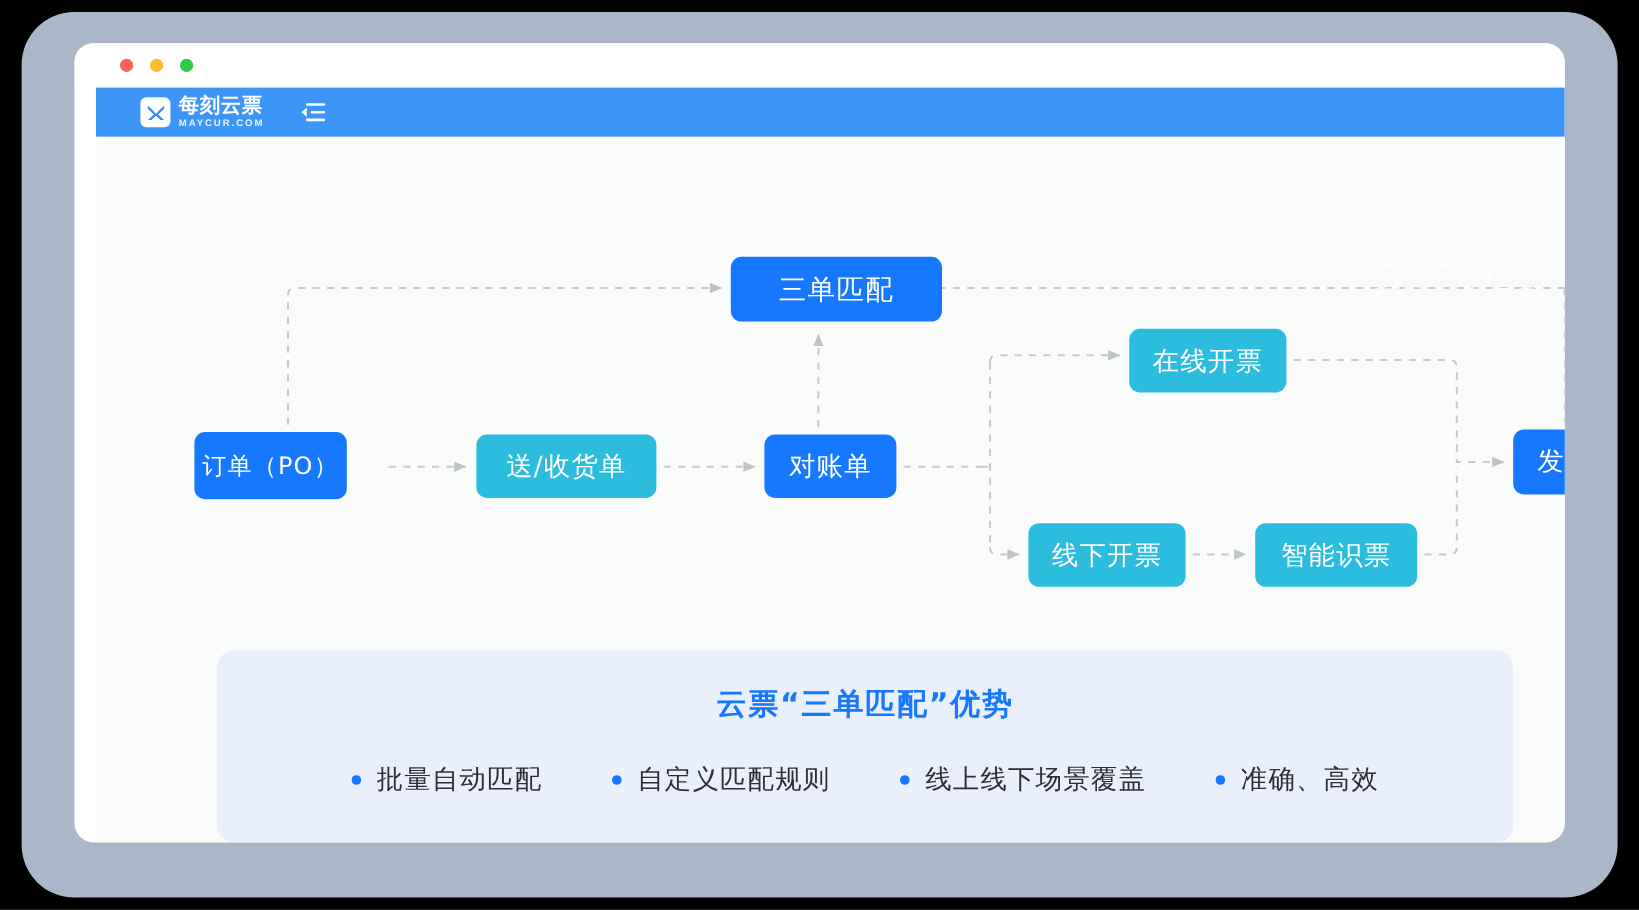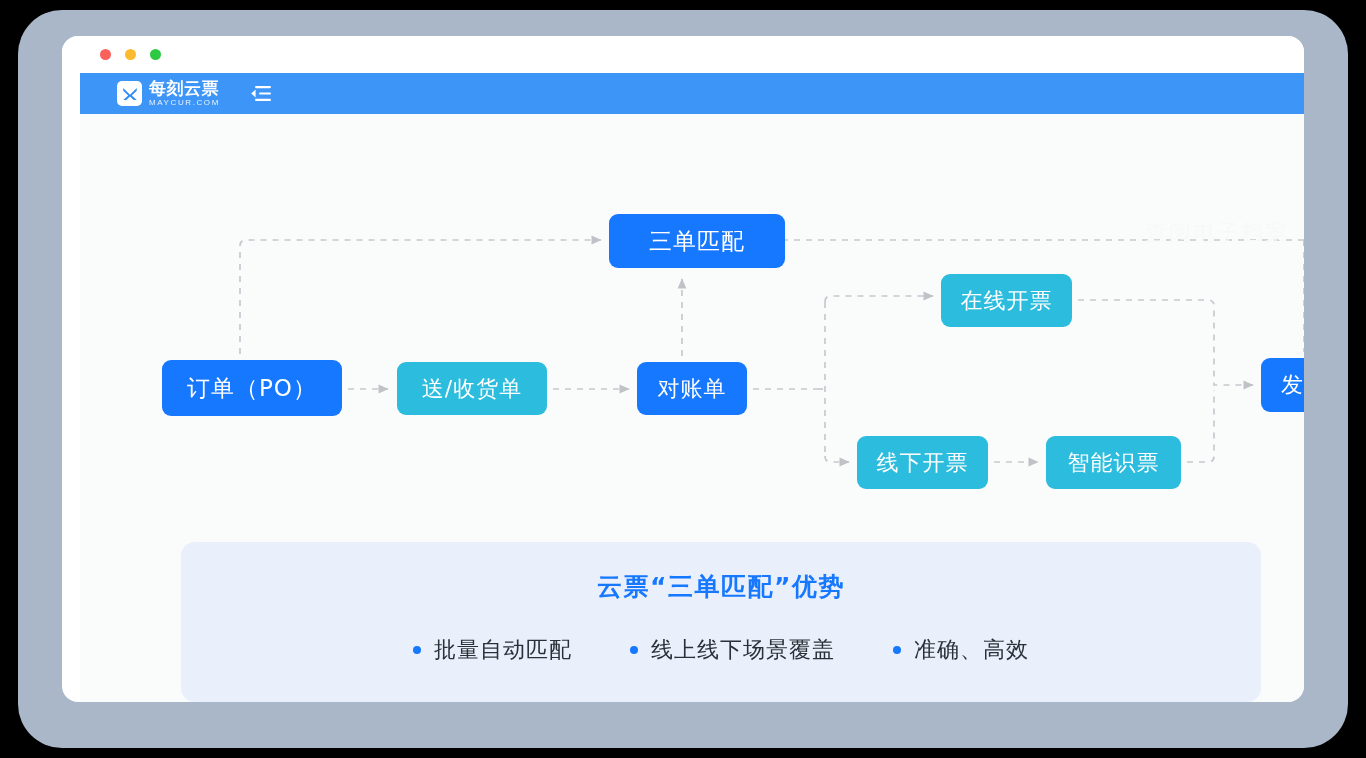--- a/index.html
+++ b/index.html
@@ -53,21 +53,21 @@
     display:flex; align-items:center; justify-content:center;
     flex:0 0 auto;
   }
   .brand-text{ margin-left:7px; display:flex; flex-direction:column; justify-content:center; }
   .brand-cn{
     color:#ffffff; font-size:17px; font-weight:bold;
     line-height:17px; letter-spacing:0.5px;
     font-family:"DejaVu Sans","Liberation Sans",sans-serif;
   }
   .brand-en{
-    color:#e9f2ff; font-size:8px; font-weight:normal;
+    color:#e9f2ff; font-size:8px; font-weight:bold;
     line-height:10px; letter-spacing:1.6px; margin-top:1px;
   }
   .collapse-icon{ margin-left:30px; width:22px; height:17px; position:relative; cursor:pointer; }
 
   
   .canvas{
     position:absolute; left:18px; top:78px;
     width:1224px; height:588px;
     background:#fafbfb;
   }
@@ -81,21 +81,21 @@
     color:#ffffff; font-weight:500;
     border-radius:9px;
     font-family:"DejaVu Sans","Liberation Sans",sans-serif;
     letter-spacing:1px;
     cursor:pointer;
     white-space:nowrap;
   }
   .node-blue{ background:#1677ff; }
   .node-cyan{ background:#2cbcdd; }
 
-  .n-po       { left:82px;  top:246px; width:180px; height:56px; font-size:23px; }
+  .n-po       { left:82px;  top:246px; width:127px; height:56px; font-size:20px; }
   .n-delivery { left:317px; top:248px; width:150px; height:53px; font-size:22px; }
   .n-stmt     { left:557px; top:248px; width:110px; height:53px; font-size:22px; }
   .n-match    { left:529px; top:100px; width:176px; height:54px; font-size:23px; }
   .n-eonline  { left:861px; top:160px; width:131px; height:53px; font-size:22px; }
   .n-eoffline { left:777px; top:322px; width:131px; height:53px; font-size:22px; }
   .n-ocr      { left:966px; top:322px; width:135px; height:53px; font-size:22px; }
   .n-invoice  { left:1181px;top:244px; width:86px;  height:54px; font-size:22px; }
 
   .ghost-label{
     position:absolute;
@@ -232,20 +232,24 @@
 
       <div class="advantage">
         <div class="adv-title">云票“三单匹配”优势</div>
         <div class="adv-list">
           <div class="adv-item">
             <span class="adv-bullet"></span>
             <span class="adv-text">批量自动匹配</span>
           </div>
           <div class="adv-item">
             <span class="adv-bullet"></span>
+            <span class="adv-text">自定义匹配规则</span>
+          </div>
+          <div class="adv-item">
+            <span class="adv-bullet"></span>
             <span class="adv-text">线上线下场景覆盖</span>
           </div>
           <div class="adv-item">
             <span class="adv-bullet"></span>
             <span class="adv-text">准确、高效</span>
           </div>
         </div>
       </div>
 
     </div>

